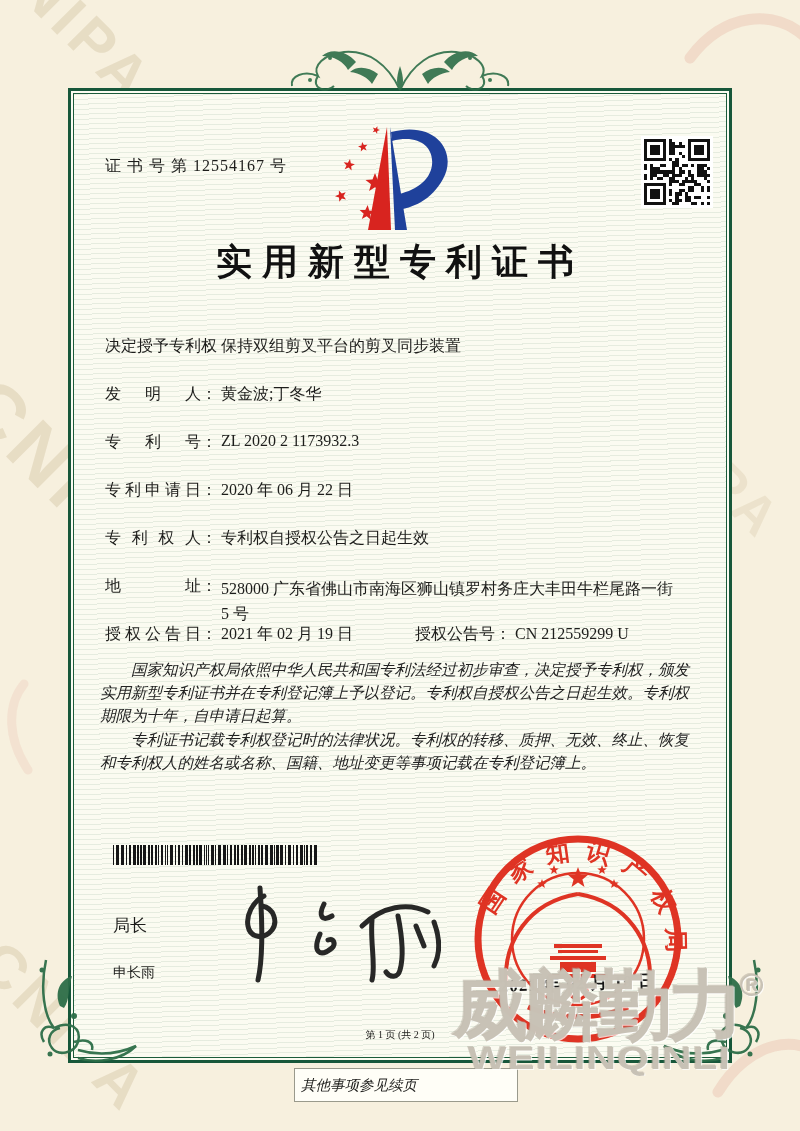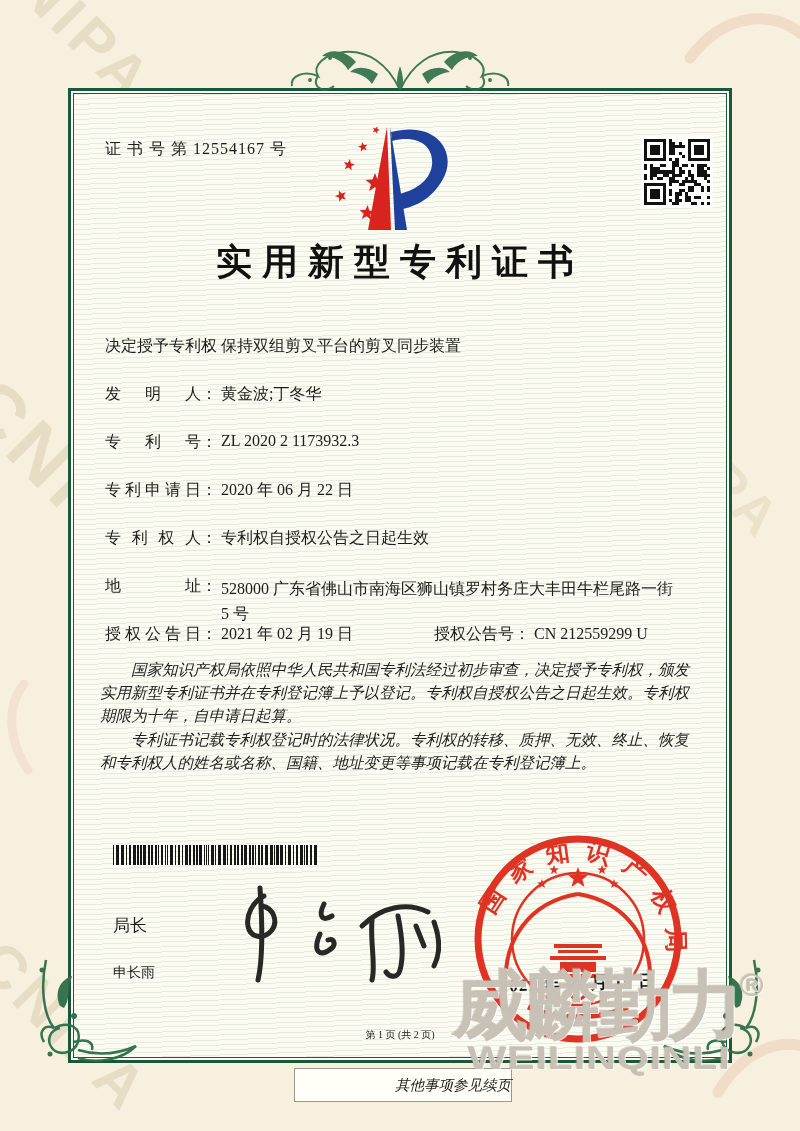--- a/index.html
+++ b/index.html
@@ -18,45 +18,45 @@
   .frame{position:absolute;left:68px;top:88px;width:664px;height:975px;z-index:2;
          border:3px solid #17573a;background:#fbfbf1;box-sizing:border-box;}
   .frame-inner{position:absolute;inset:2px;border:1px solid #1b5b3a;
          background:repeating-linear-gradient(178deg,rgba(125,162,135,.17) 0 1px,rgba(0,0,0,0) 1px 5px);}
   .ornament{position:absolute;z-index:3;}
   .orn-dragons{left:260px;top:40px;}
   .orn-bl{left:30px;top:958px;}
   .orn-br{left:660px;top:958px;transform:scale(-1,1);}
   
   .content{position:absolute;left:0;top:0;width:800px;height:1131px;z-index:3;}
-  .cert-no{position:absolute;left:105px;top:139px;font-size:16px;letter-spacing:1px;text-align:right;}
+  .cert-no{position:absolute;left:105px;top:156px;font-size:16px;letter-spacing:1px;text-align:right;}
   .logo{position:absolute;left:330px;top:124px;}
   .qr-wrap{position:absolute;left:641px;top:136px;width:72px;height:72px;background:#fff;padding:3px;box-sizing:border-box;}
   .doc-title{position:absolute;left:68px;top:238px;width:664px;text-align:center;
        font-family:"Liberation Sans","DejaVu Sans",sans-serif;font-weight:700;font-size:36px;
        letter-spacing:10px;color:#111;}
   .frow{position:absolute;left:105px;font-size:16px;white-space:nowrap;}
   .flabel{display:inline-block;width:96px;text-align:justify;text-align-last:justify;vertical-align:top;}
   .fvalue{display:inline-block;vertical-align:top;}
   .fvalue.wrap{white-space:normal;width:452px;line-height:25px;}
   .r1{top:336px}.r2{top:384px}.r3{top:432px}.r4{top:480px}.r5{top:528px}.r6{top:576px}.r7{top:624px}
-  .grant2{position:absolute;left:310px;top:0;margin-left:19px;}
+  .grant2{position:absolute;left:310px;top:0;}
   .para{position:absolute;left:100px;width:602px;font-size:15.5px;line-height:23px;
         text-indent:2em;font-style:italic;color:#222;}
   .p1{top:658px}.p2{top:728px}
   .barcode{position:absolute;left:113px;top:845px;}
   .sig-title{position:absolute;left:113px;top:914px;font-size:17px;font-family:"Liberation Sans","DejaVu Sans",sans-serif;}
   .sig-name{position:absolute;left:113px;top:964px;font-size:14px;font-family:Liberation Sans, sans-serif;}
   .sig-script{position:absolute;left:212px;top:882px;}
   .seal{position:absolute;left:468px;top:832px;z-index:5;mix-blend-mode:multiply;opacity:.93;}
   .seal-date{position:absolute;left:488px;top:972px;width:180px;text-align:center;z-index:6;
        font-size:17px;font-weight:bold;color:#151515;letter-spacing:1px;transform:rotate(-2deg);}
   .page-info{position:absolute;left:68px;top:1028px;width:664px;text-align:center;font-size:10px;}
   .cont-box{position:absolute;left:294px;top:1068px;width:216px;height:32px;border:1px solid #9a9a8c;
-       background:#fffef7;text-align:right;line-height:32px;font-size:14.5px;font-style:italic;z-index:3;}
+       background:#fffef7;text-align:left;line-height:32px;font-size:14.5px;font-style:italic;z-index:3;padding-left:6px;}
   
   .brand{position:absolute;z-index:4;color:rgba(197,191,178,.95);
        font-family:"Liberation Sans","DejaVu Sans",sans-serif;font-weight:900;user-select:none;
        text-shadow:1px 1px 0 rgba(255,255,255,.75),-1px -1px 0 rgba(168,160,146,.45);}
   .brand-cn{left:452px;top:956px;font-size:76px;letter-spacing:-4px;}
   .brand-reg{font-size:32px;vertical-align:36px;letter-spacing:0;}
   .brand-latin{left:468px;top:1040px;font-size:40px;letter-spacing:1px;transform:scale(1.02,.8);transform-origin:left top;}
 </style>
 </head>
 <body>

